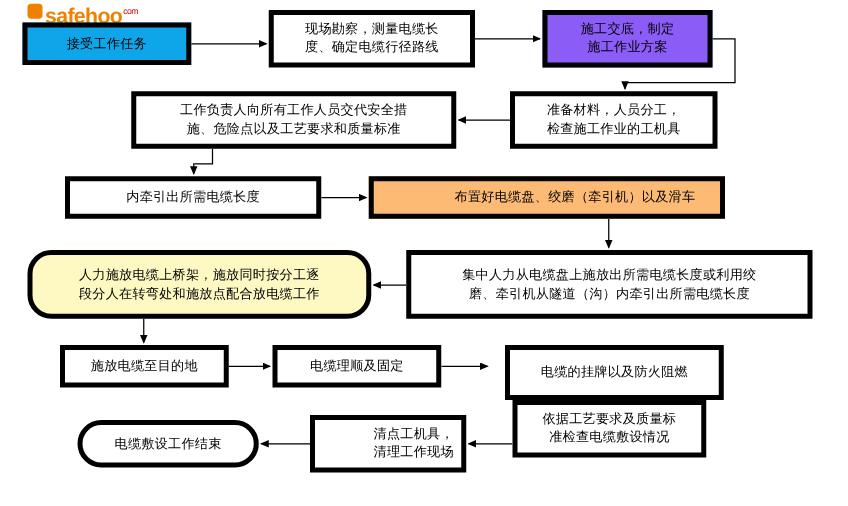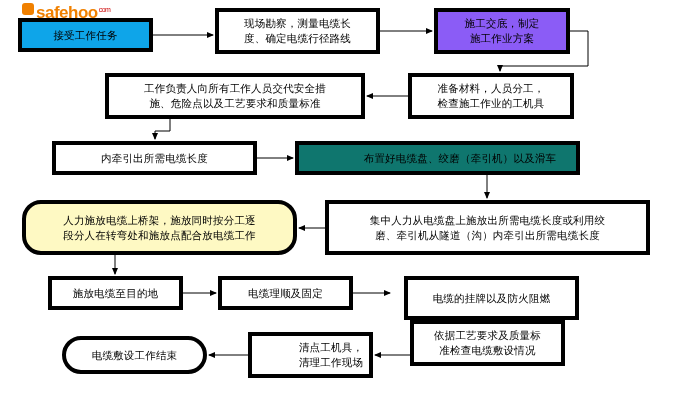--- a/index.html
+++ b/index.html
@@ -90,21 +90,21 @@
       <div class="node" style="left: 18px; top: 18px; width: 135px; height: 34px; border-color: rgb(0, 0, 0); background: #0ea5e9;">接受工作任务</div>
       <div class="node" style="left: 215px; top: 8px; width: 165px; height: 46px; border-color: rgb(0, 0, 0); background: rgb(255, 255, 255);">现场勘察，测量电缆长
 度、确定电缆行径路线</div>
       <div class="node" style="left: 434px; top: 8px; width: 136px; height: 46px; border-color: rgb(0, 0, 0); background: #8b5cf6;">施工交底，制定
 施工作业方案</div>
       <div class="node" style="left: 408px; top: 73px; width: 166px; height: 46px; border-color: rgb(0, 0, 0); background: rgb(255, 255, 255);">准备材料，人员分工，
 检查施工作业的工机具</div>
       <div class="node" style="left: 105px; top: 73px; width: 260px; height: 46px; border-color: rgb(0, 0, 0); background: rgb(255, 255, 255);">工作负责人向所有工作人员交代安全措
 施、危险点以及工艺要求和质量标准</div>
       <div class="node" style="left: 52px; top: 141px; width: 205px; height: 34px; border-color: rgb(0, 0, 0); background: rgb(255, 255, 255);">内牵引出所需电缆长度</div>
-      <div class="node" style="left: 295px; top: 141px; width: 285px; height: 34px; border-color: rgb(0, 0, 0); background: #0f766e; padding-left: 48px;">布置好电缆盘、绞磨（牵引机）以及滑车</div>
+      <div class="node" style="left: 295px; top: 141px; width: 285px; height: 34px; border-color: rgb(0, 0, 0); background: #fdba74; padding-left: 48px;">布置好电缆盘、绞磨（牵引机）以及滑车</div>
       <div class="node" style="left: 325px; top: 200px; width: 325px; height: 55px; border-color: rgb(0, 0, 0); background: rgb(255, 255, 255);">集中人力从电缆盘上施放出所需电缆长度或利用绞
 磨、牵引机从隧道（沟）内牵引出所需电缆长度</div>
       <div class="node" style="left: 22px; top: 200px; width: 275px; height: 55px; border-color: rgb(0, 0, 0); background: #fef9c3; border-radius: 19px;">人力施放电缆上桥架，施放同时按分工逐
 段分人在转弯处和施放点配合放电缆工作</div>
       <div class="node" style="left: 48px; top: 276px; width: 135px; height: 34px; border-color: rgb(0, 0, 0); background: rgb(255, 255, 255);">施放电缆至目的地</div>
       <div class="node" style="left: 218px; top: 276px; width: 135px; height: 34px; border-color: rgb(0, 0, 0); background: rgb(255, 255, 255);">电缆理顺及固定</div>
       <div class="node" style="left: 392px; top: 276px; width: 175px; height: 44px; border-color: rgb(0, 0, 0); background: rgb(255, 255, 255); margin-left: 12px;">电缆的挂牌以及防火阻燃</div>
       <div class="node" style="left: 410px; top: 320px; width: 155px; height: 46px; border-color: rgb(0, 0, 0); background: rgb(255, 255, 255);">依据工艺要求及质量标
 准检查电缆敷设情况</div>
       <div class="node" style="left: 248px; top: 332px; width: 125px; height: 46px; border-color: rgb(0, 0, 0); background: rgb(255, 255, 255); padding-left: 44px;">清点工机具，

